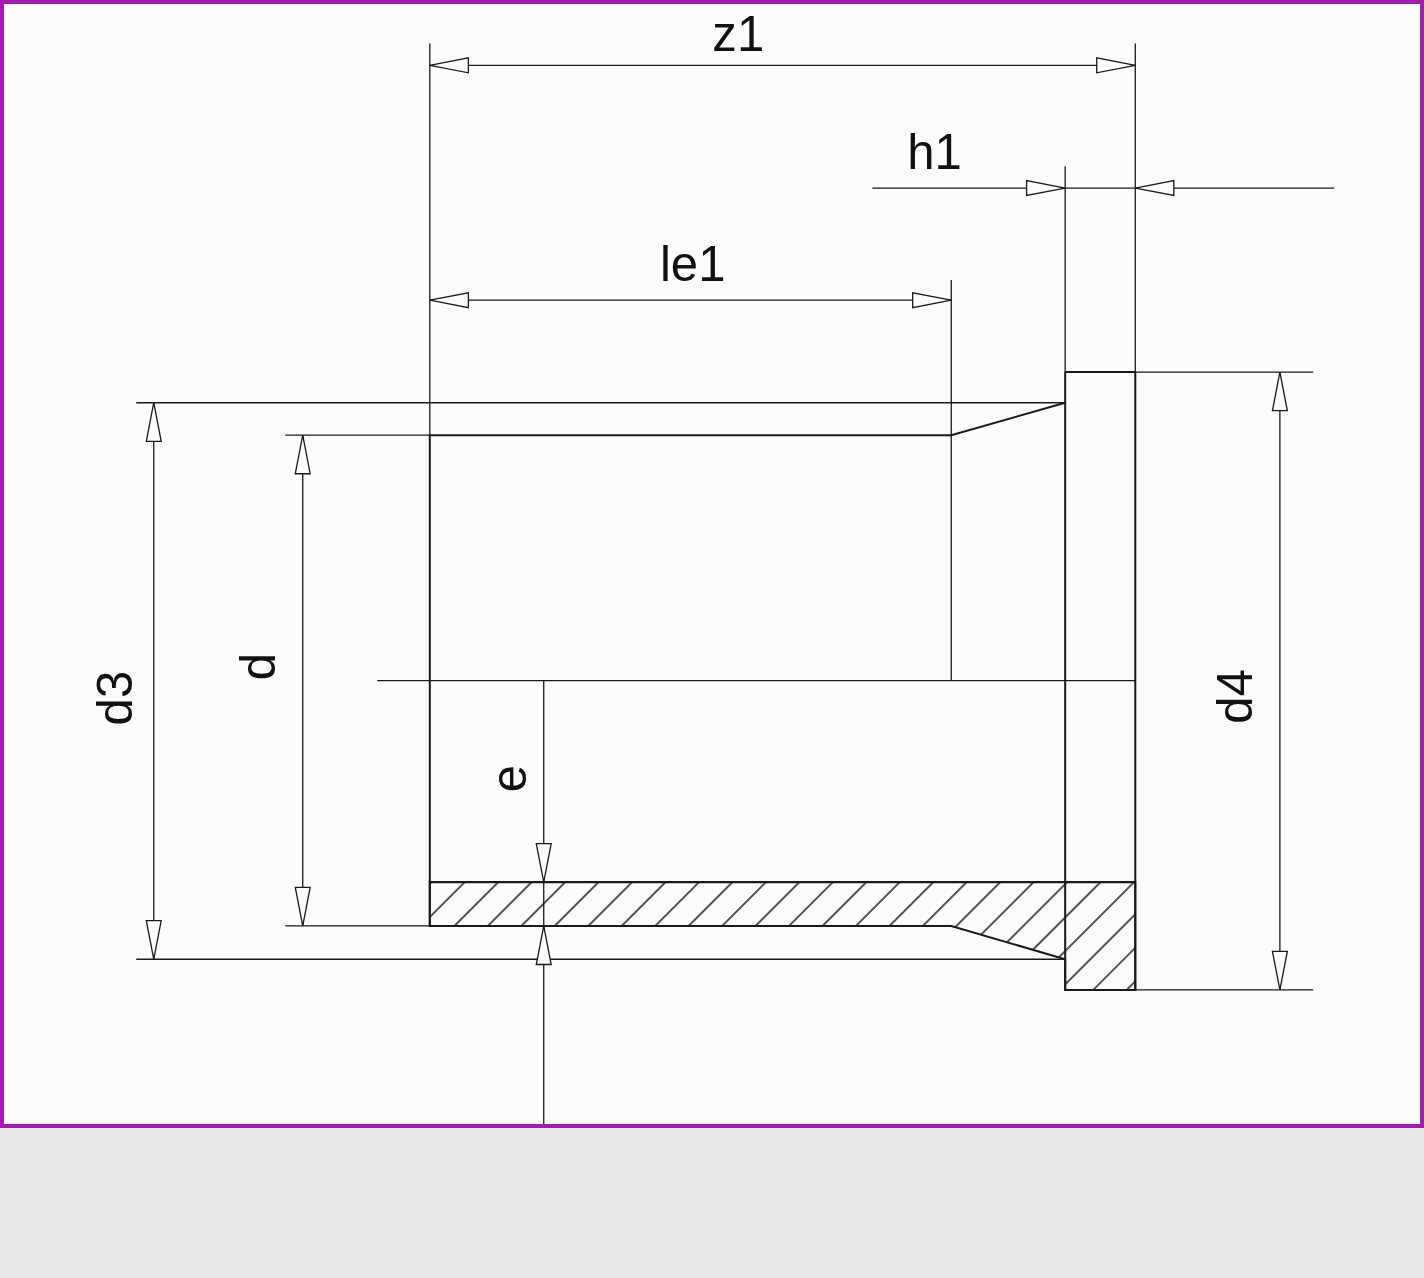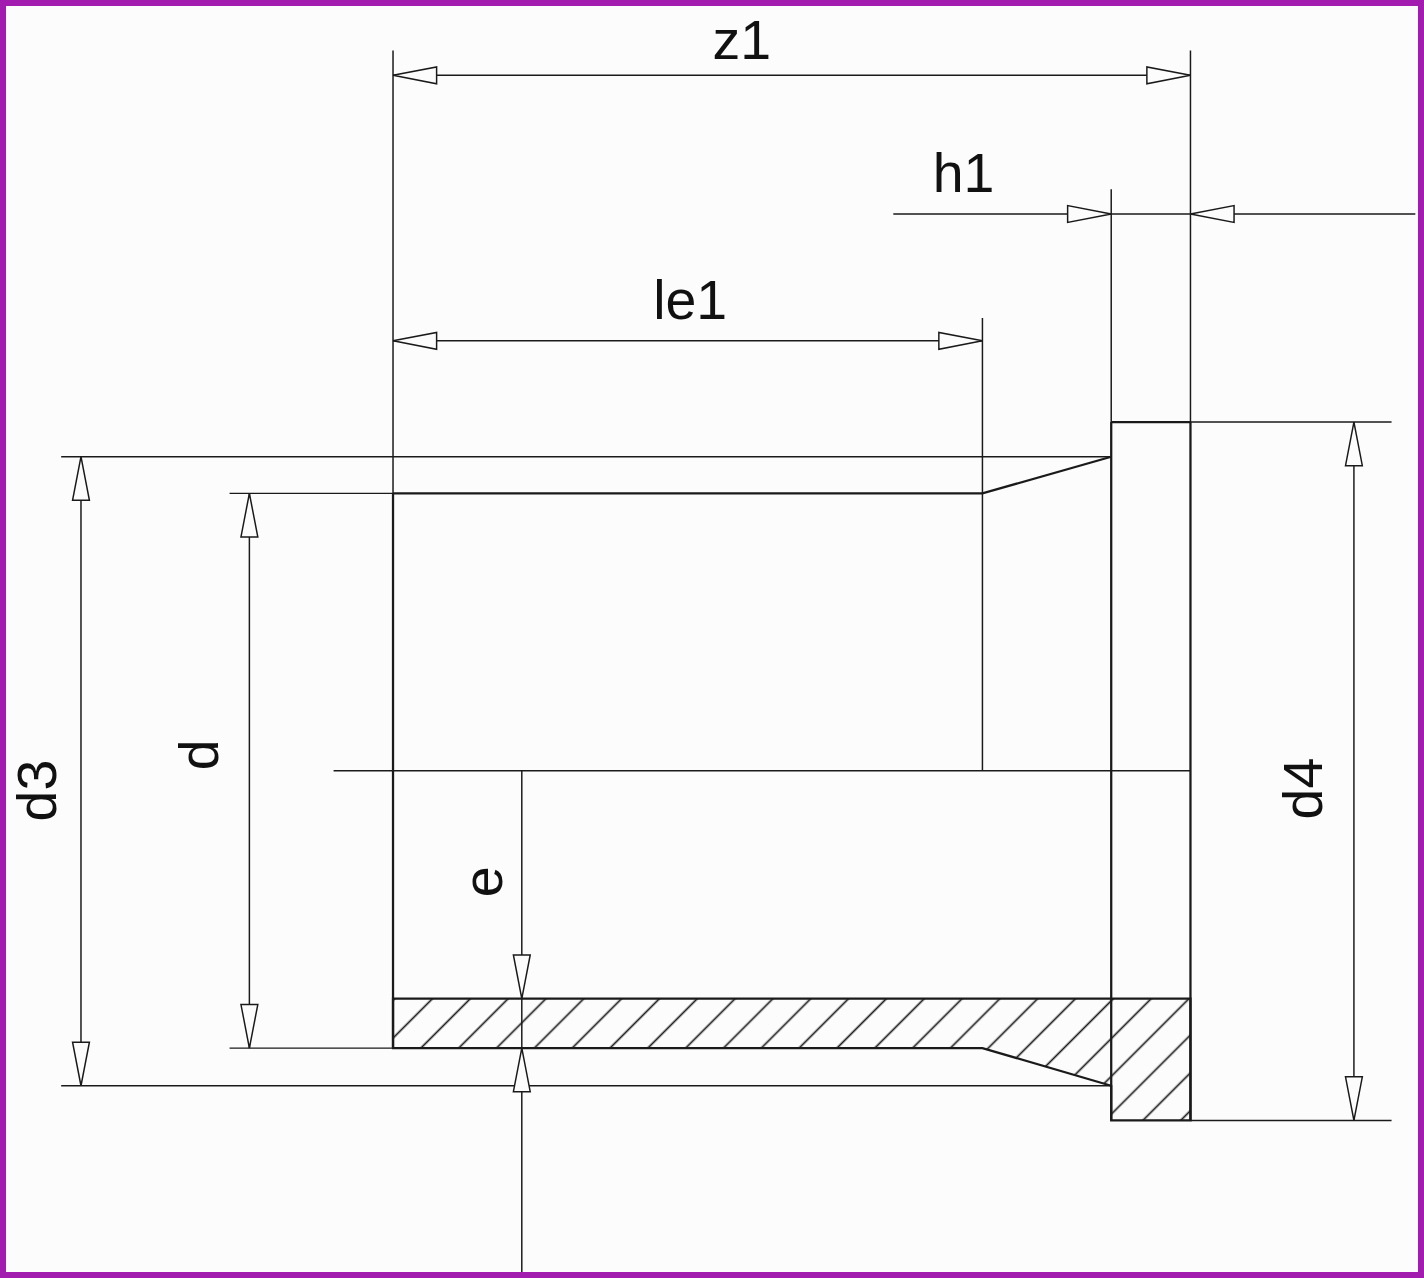--- a/index.html
+++ b/index.html
@@ -3,23 +3,23 @@
 <meta charset="utf-8">
 <style>
   html, body {
     margin: 0;
     padding: 0;
     background: #e9e9e9;
   }
   .canvas {
     position: relative;
     width: 1424px;
-    height: 1278px;
+    height: 1128px;
     background: #fcfcfc;
-    border: 6px solid #a21caf;
+    border: 4px solid #a21caf;
     box-sizing: border-box;
     font-family: "Liberation Sans", sans-serif;
     overflow: hidden;
   }
   svg { display: block; width: 100%; height: 100%; }
   .edge   { stroke: #1a1a1a; stroke-width: 2.3; fill: none; stroke-linecap: butt; }
   .thin   { stroke: #1a1a1a; stroke-width: 1.5; fill: none; }
   .arrow  { fill: #fcfcfc; stroke: #1a1a1a; stroke-width: 1.5; stroke-linejoin: miter; }
   .dimlabel {
     fill: #111111;

